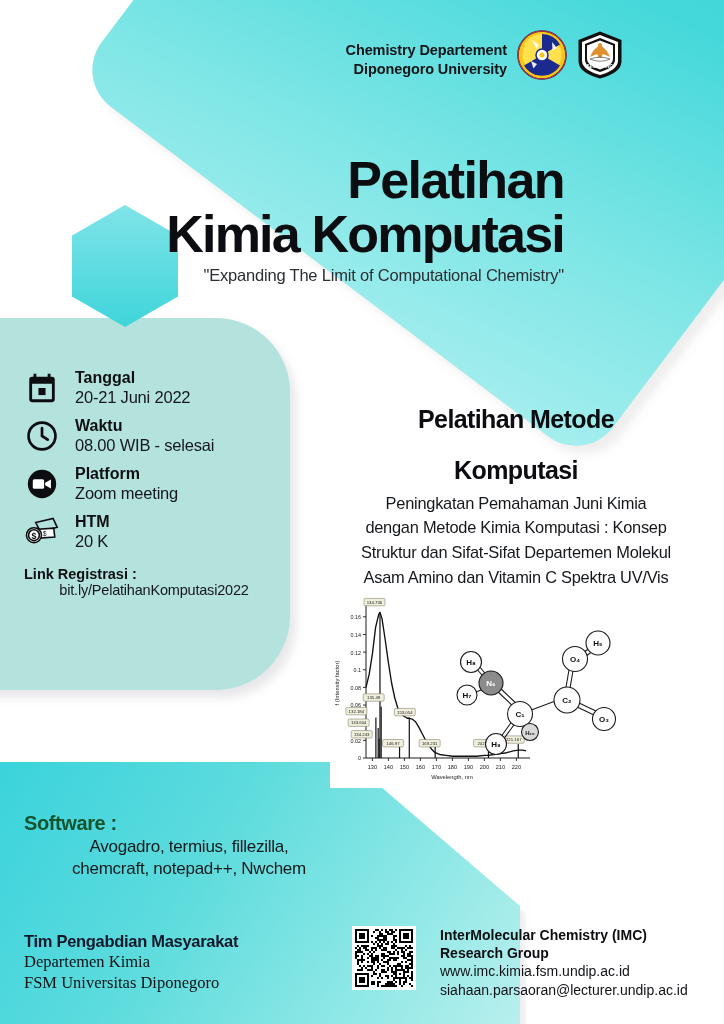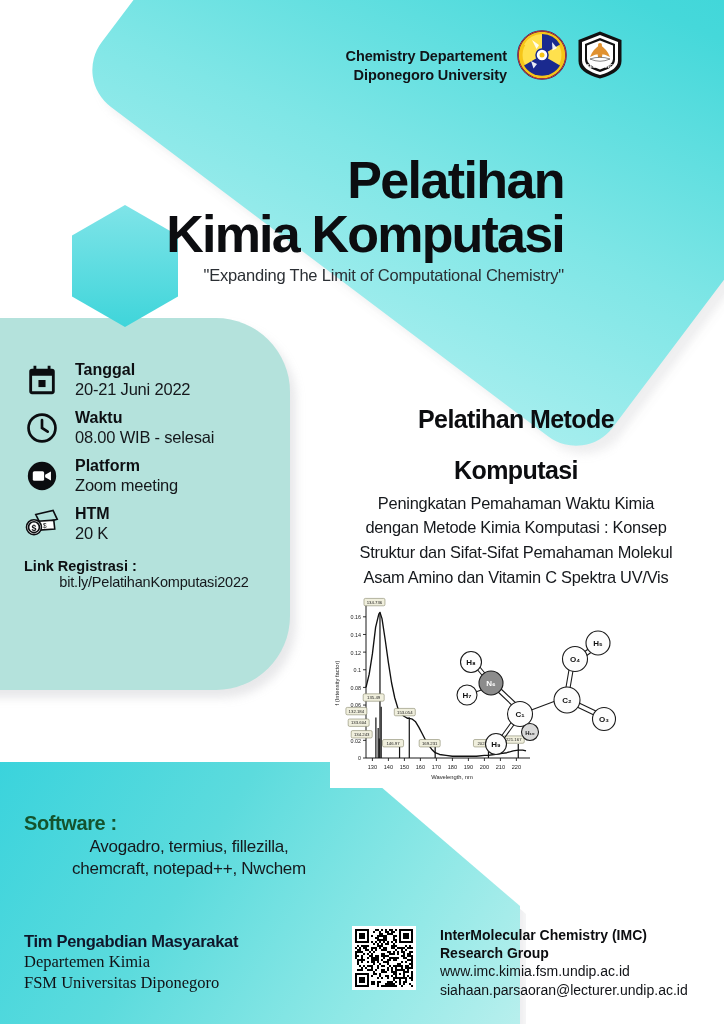--- a/index.html
+++ b/index.html
@@ -89,21 +89,21 @@
     position: absolute;
     left: 345px; top: 905px;
     width: 150px; height: 119px;
     background: #bfe6e1;
     clip-path: polygon(0% 0%, 62% 0%, 0% 100%);
   }
 
   
   .header {
     position: absolute; left: 0; top: 30px; width: 652px;
-    display: flex; justify-content: flex-end; align-items: flex-end;
+    display: flex; justify-content: flex-end; align-items: center;
     padding-right: 27px; gap: 10px;
   }
   .header-text { text-align: right; line-height: 1.26; padding-top: 5px; }
   .header-text div {
     font-size: 14.5px; font-weight: bold; color: #111418;
     letter-spacing: -0.1px;
   }
   .logos { display: flex; gap: 8px; align-items: flex-start; }
 
   
@@ -115,21 +115,21 @@
     font-size: 52px; font-weight: bold; color: #0c0d10;
     letter-spacing: -1.6px; line-height: 1.03;
   }
   .title-line2 { letter-spacing: -1.8px; }
   .tagline {
     margin-top: 5px;
     font-size: 16.5px; color: #2b2f34; letter-spacing: -0.2px;
   }
 
   
-  .info-panel { position: absolute; left: 22px; top: 360px; width: 262px; }
+  .info-panel { position: absolute; left: 22px; top: 368px; width: 262px; }
   .info-row { display: flex; align-items: center; gap: 13px; margin-bottom: 8px; }
   .info-icon { width: 40px; height: 40px; flex: 0 0 40px; display: flex; align-items: center; justify-content: center; }
   .info-text .lbl { font-size: 16px; font-weight: bold; color: #0d0f12; line-height: 1.2; }
   .info-text .val { font-size: 16.5px; color: #15181c; line-height: 1.25; letter-spacing: -0.2px; }
 
   .reg-block { margin-top: 14px; margin-left: 2px; }
   .reg-title { font-size: 14.5px; font-weight: bold; color: #0d0f12; }
   .reg-link { font-size: 14.5px; color: #15181c; letter-spacing: -0.2px; text-align: center; }
 
   
@@ -294,23 +294,23 @@
     <div class="reg-block">
       <div class="reg-title">Link Registrasi :</div>
       <div class="reg-link">bit.ly/PelatihanKomputasi2022</div>
     </div>
   </div>
 
   <div class="desc-block">
     <div class="desc-head">Pelatihan Metode</div>
     <div class="desc-head">Komputasi</div>
     <div class="desc-body">
-      <div>Peningkatan Pemahaman Waktu Kimia</div>
+      <div>Peningkatan Pemahaman Juni Kimia</div>
       <div>dengan Metode Kimia Komputasi : Konsep</div>
-      <div>Struktur dan Sifat-Sifat Pemahaman Molekul</div>
+      <div>Struktur dan Sifat-Sifat Departemen Molekul</div>
       <div>Asam Amino dan Vitamin C Spektra UV/Vis</div>
     </div>
   </div>
 
   <div class="figure">
     <svg id="fig-svg" width="366" height="196" viewBox="0 0 366 196">
       <rect x="0" y="0" width="366" height="196" fill="#ffffff"></rect>
       <g id="chart-group">
           <line x1="36" y1="12" x2="36" y2="166" stroke="#1b1b1b" stroke-width="1"></line>
           <line x1="36" y1="166" x2="200" y2="166" stroke="#1b1b1b" stroke-width="1"></line>

